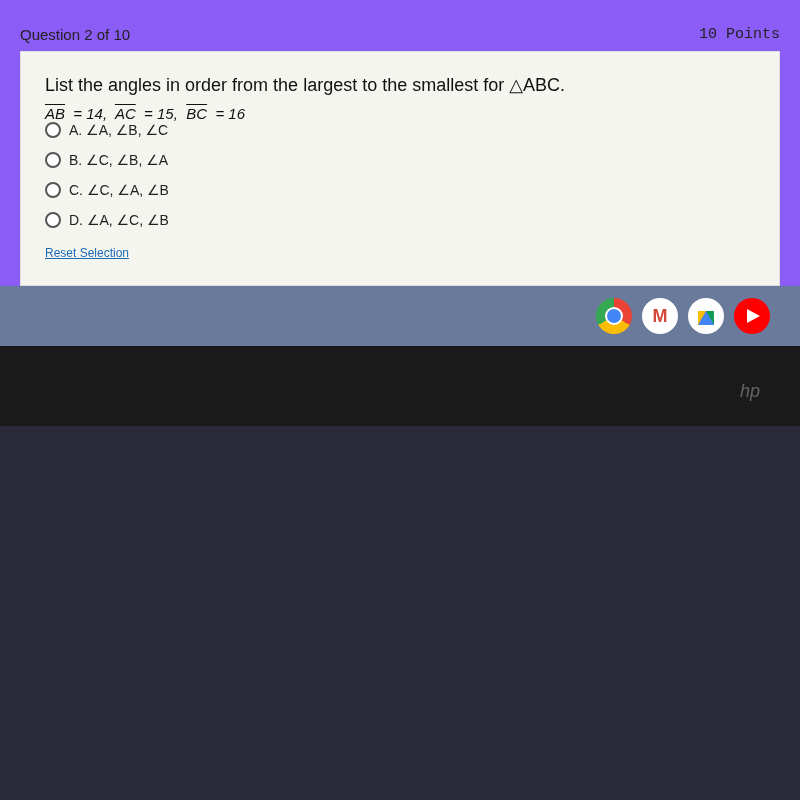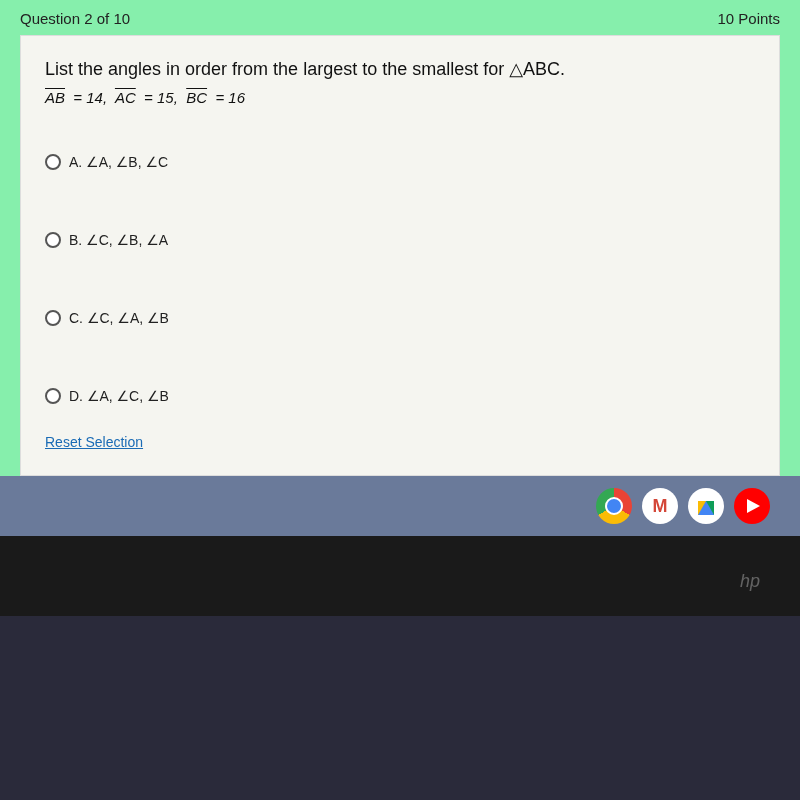--- a/index.html
+++ b/index.html
@@ -14,43 +14,44 @@
 
     .screen {
       width: 800px;
       height: 800px;
       display: flex;
       flex-direction: column;
     }
 
     
     .quiz-area {
-      background: #86efac;
+      background: #8b5cf6;
       width: 100%;
-      padding: 10px 20px 0 20px;
+      padding: 26px 20px 0 20px;
       flex-shrink: 0;
     }
 
     .quiz-header {
       display: flex;
       justify-content: space-between;
       align-items: center;
       margin-bottom: 8px;
     }
 
     .question-counter {
       font-size: 15px;
       color: #222;
       font-weight: normal;
     }
 
     .points {
       font-size: 15px;
       color: #222;
       font-weight: normal;
+      font-family: Liberation Mono, monospace;
     }
 
     
     .question-card {
       background: #f5f5f0;
       border: 1px solid #ddd;
       padding: 20px 24px 24px 24px;
       margin-bottom: 0;
     }
 
@@ -78,43 +79,42 @@
       display: flex;
       flex-direction: column;
       gap: 14px;
     }
 
     .option-item {
       display: flex;
       align-items: center;
       gap: 8px;
       cursor: pointer;
-      margin-top: 48px;
     }
 
     .option-radio {
       width: 16px;
       height: 16px;
       border-radius: 50%;
       border: 2px solid #555;
       background: white;
       flex-shrink: 0;
       cursor: pointer;
     }
 
     .option-label {
       font-size: 14px;
       color: #222;
     }
 
     .reset-link {
       color: #1a6bb5;
-      font-size: 14px;
+      font-size: 12px;
       text-decoration: underline;
-      margin-top: 30px;
+      margin-top: 18px;
       display: inline-block;
       cursor: pointer;
     }
 
     
     .taskbar-area {
       background: #6a7a9a;
       height: 60px;
       flex-shrink: 0;
       display: flex;

